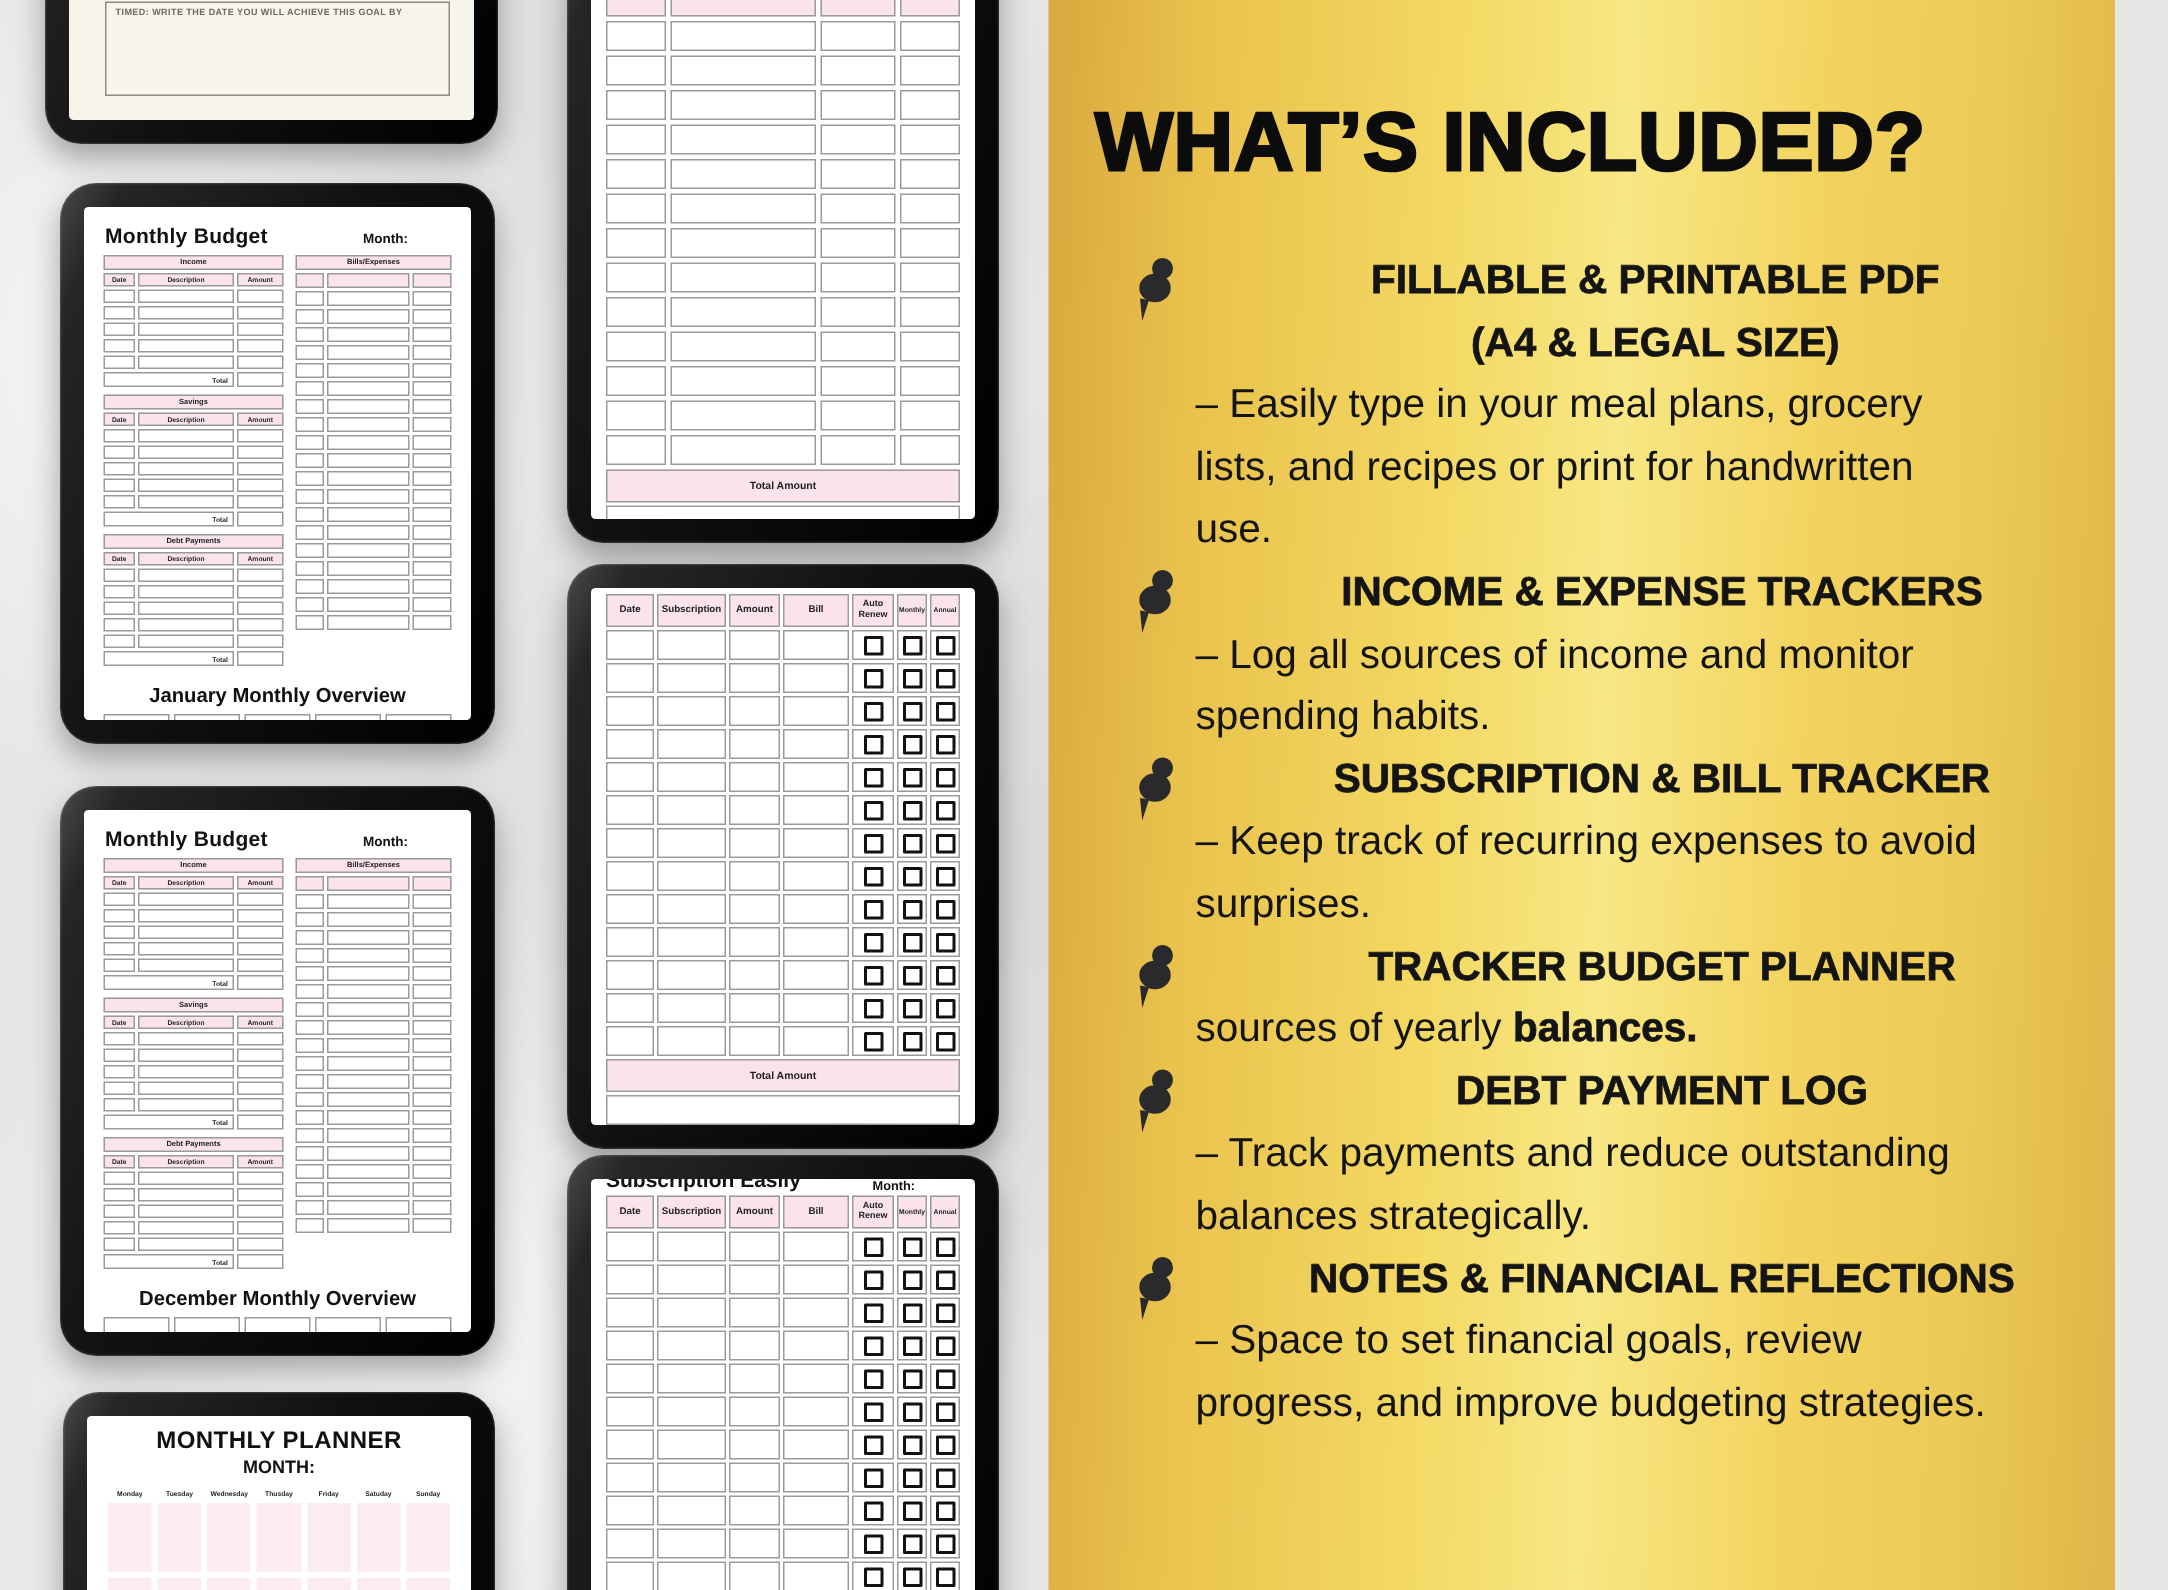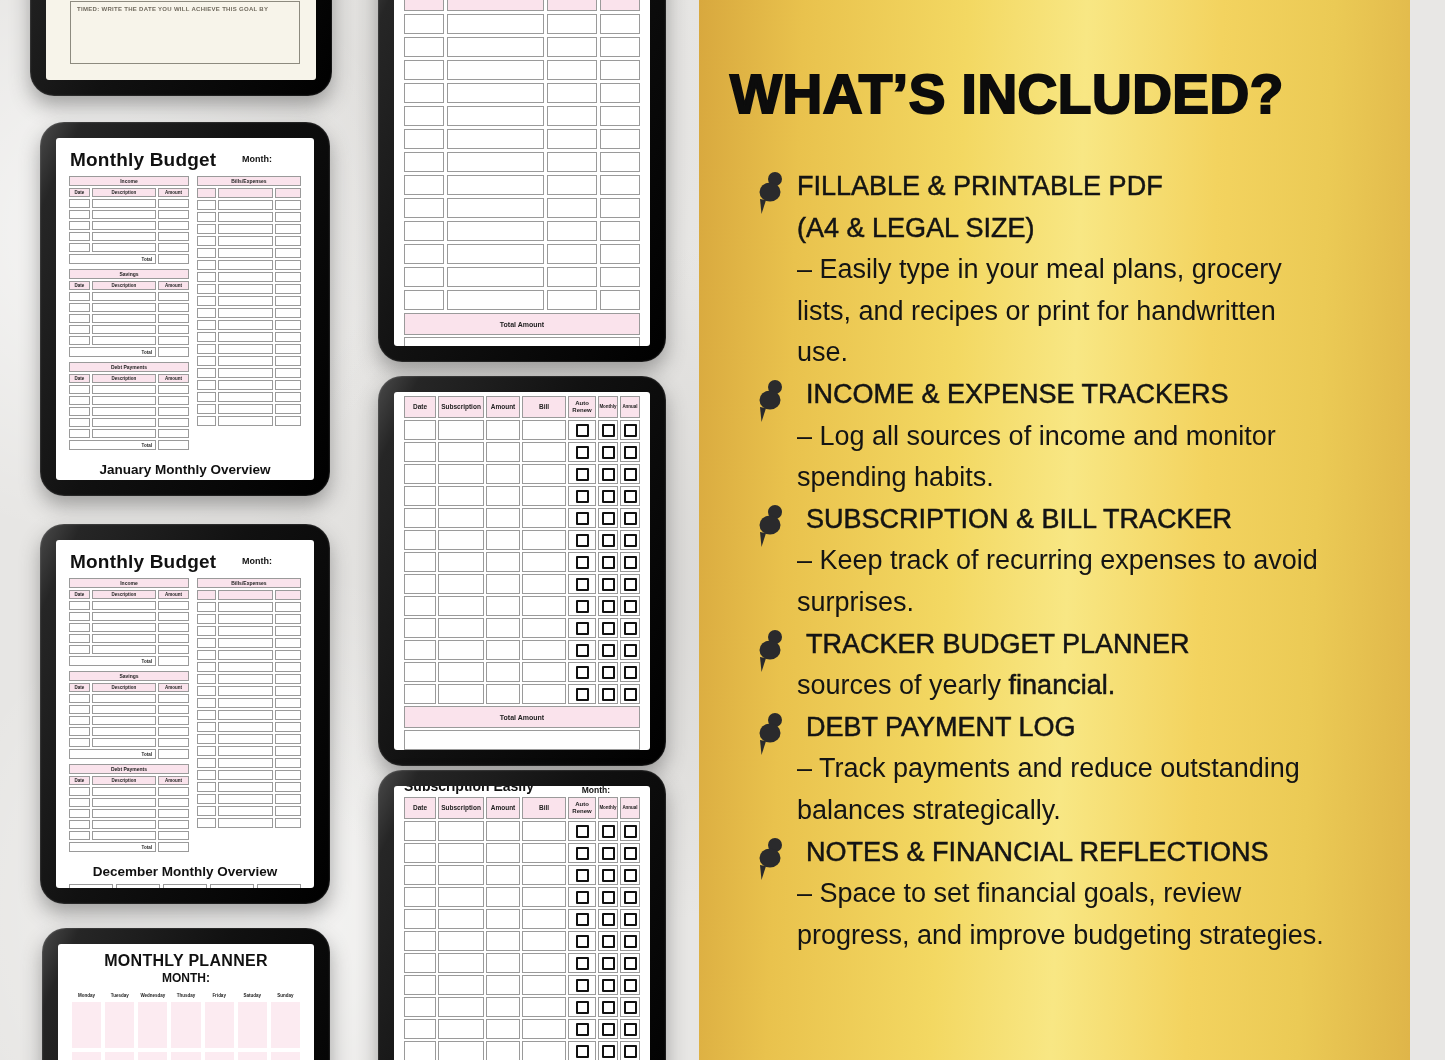--- a/index.html
+++ b/index.html
@@ -22,21 +22,21 @@
   .screen{position:absolute;inset:16px;background:#fff;border-radius:3px;overflow:hidden;}
 
   
   .goal-screen{background:#f7f4ea;display:flex;flex-direction:column;justify-content:flex-end;
     padding:0 16px 16px 24px;}
   .g-box{border:1px solid #8d8a7f;height:53px;font-size:6px;color:#6f695d;
     padding:4px 6px;letter-spacing:.3px;font-weight:bold;}
 
   
   .mb-top{display:flex;justify-content:space-between;padding:11px 14px 5px 14px;}
-  .mb-title{font-size:19px;font-weight:bold;color:#111;letter-spacing:.2px;}
+  .mb-title{font-size:14px;font-weight:bold;color:#111;letter-spacing:.2px;}
   .mb-month{font-size:9px;font-weight:bold;color:#111;margin-right:28px;margin-top:5px;}
   .mb-cols{display:flex;gap:8px;padding:0 13px;}
   .mb-left{width:120px;flex:none;}
   .mb-right{flex:1;}
   .bar{background:#fae3ec;border:1px solid #9a9a9a;height:8px;display:flex;align-items:center;
     justify-content:center;font-size:5px;font-weight:bold;color:#222;margin-bottom:2px;}
   .mb-sec{margin-bottom:5px;}
   .r3{display:flex;gap:2px;margin-top:2px;}
   .cell{border:1px solid #9a9a9a;background:#fff;height:7px;}
   .cell.h{background:#fae3ec;display:flex;align-items:center;justify-content:center;
@@ -91,21 +91,21 @@
   .black-strip{position:absolute;left:722px;top:0;width:12px;height:1060px;background:#050505;}
   .right-panel{position:absolute;left:699px;top:0;width:711px;height:1060px;
     background:linear-gradient(92deg,#d8a83e 0%,#e9c24d 14%,#f3d862 36%,#f8e784 52%,#f3d35f 70%,#ebca55 85%,#dfb549 100%);
     padding:64px 0 0 31px;box-sizing:border-box;}
   .rp-title{font-size:55px;font-weight:bold;color:#0c0c0c;-webkit-text-stroke:2px #0c0c0c;
     letter-spacing:.5px;line-height:60px;}
   .features{margin-top:42px;}
   .feature{position:relative;padding-left:67px;}
   .pin{position:absolute;left:26px;top:5px;width:32px;height:44px;}
   .fline{height:41.6px;line-height:41.6px;font-size:27px;color:#141414;white-space:nowrap;}
-  .fhead{font-weight:normal;-webkit-text-stroke:.5px #141414;}
+  .fhead{font-weight:bold;text-align:center;-webkit-text-stroke:.5px #141414;}
   .sp{padding-left:9px;}
 </style>
 </head>
 <body>
 
 <div class="stage">
 
   <div class="left-area">
 
     <div class="tablet" style="left:30px;top:-176px;width:302px;height:272px;">
@@ -1171,21 +1171,21 @@
         <div class="fline">surprises.</div>
       </div>
 
       <div class="feature">
         <svg class="pin" viewBox="0 0 30 44">
           <circle cx="18" cy="8" r="7" fill="#2a2a2c"></circle>
           <ellipse cx="13" cy="21" rx="10.5" ry="9.5" fill="#2a2a2c"></ellipse>
           <path d="M9 29 L4.5 43 L3 28 Z" fill="#2a2a2c"></path>
         </svg>
         <div class="fline fhead sp">TRACKER BUDGET PLANNER</div>
-        <div class="fline"><span>sources of yearly </span><span class="fhead">financial.</span></div>
+        <div class="fline"><span>sources of yearly </span><span class="fhead">balances.</span></div>
       </div>
 
       <div class="feature">
         <svg class="pin" viewBox="0 0 30 44">
           <circle cx="18" cy="8" r="7" fill="#2a2a2c"></circle>
           <ellipse cx="13" cy="21" rx="10.5" ry="9.5" fill="#2a2a2c"></ellipse>
           <path d="M9 29 L4.5 43 L3 28 Z" fill="#2a2a2c"></path>
         </svg>
         <div class="fline fhead sp">DEBT PAYMENT LOG</div>
         <div class="fline">– Track payments and reduce outstanding</div>

